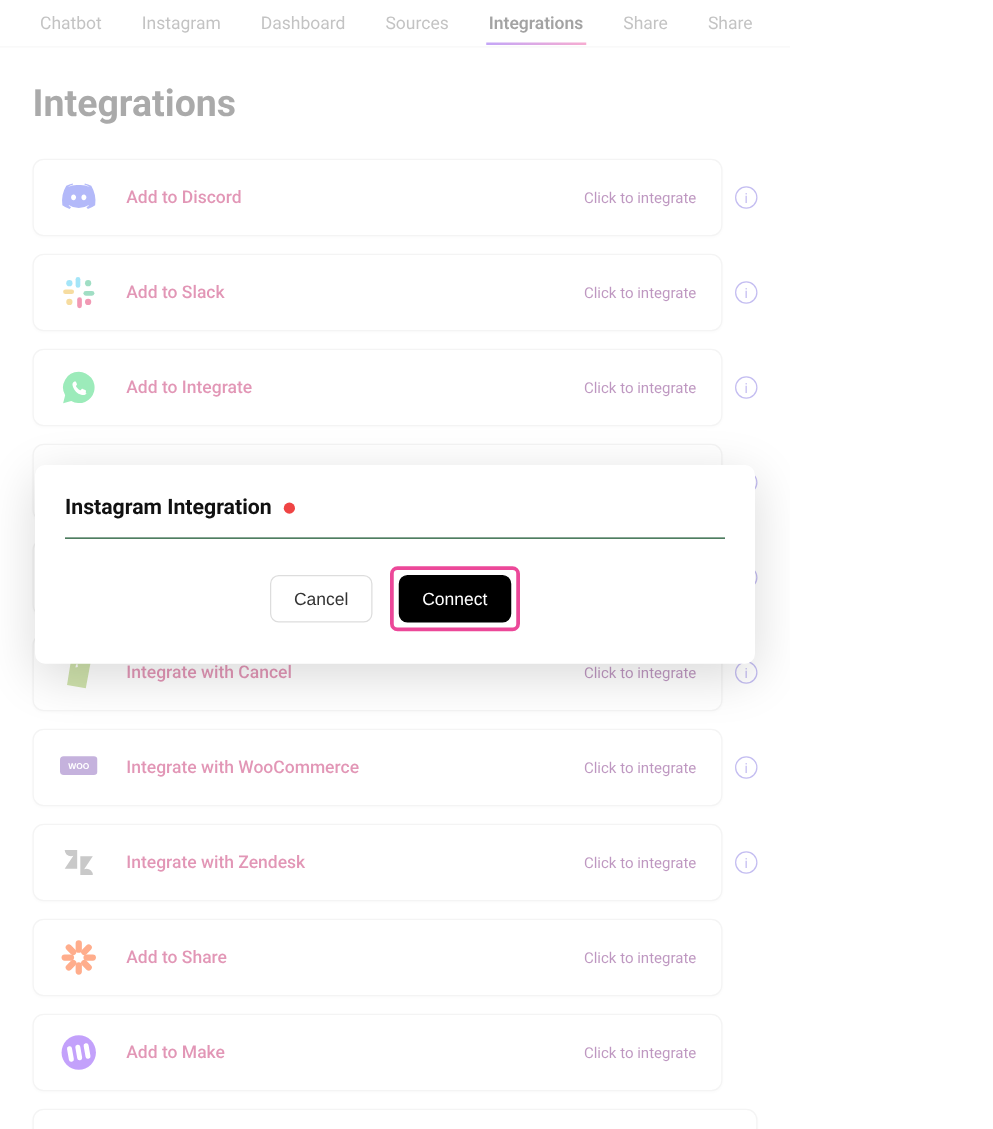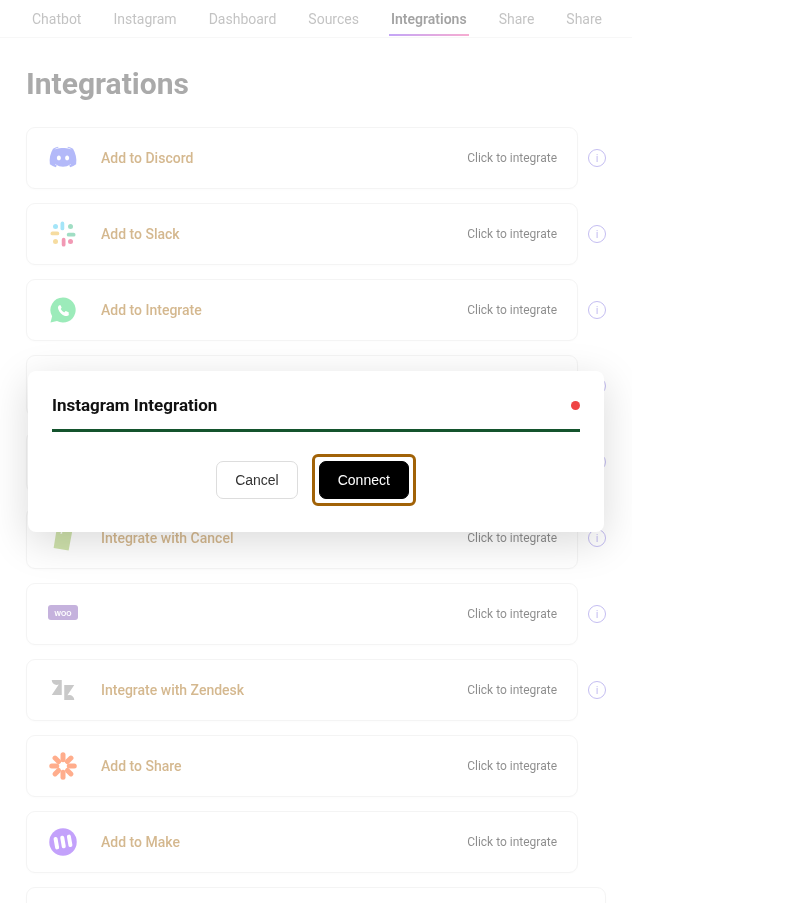--- a/index.html
+++ b/index.html
@@ -8,36 +8,36 @@
   .tabs { display: flex; gap: 28px; padding: 0 30px; height: 38px; align-items: center; border-bottom: 1px solid #eee; }
   .tab { font-size: 14px; color: #7a7a7a; cursor: pointer; padding: 8px 2px; }
   .tab.active { color: #333; font-weight: 600; position: relative; }
   .tab.active::after { content:""; position:absolute; left:0; right:0; bottom:-1px; height:2px; background: linear-gradient(90deg,#7c3aed,#ec4899); }
   .content { padding: 28px 26px; }
   h1.page-title { font-size: 30px; font-weight: 700; color: #444; margin-bottom: 26px; }
   .cards { display: flex; flex-direction: column; gap: 14px; }
   .row { display: flex; align-items: center; gap: 10px; }
   .card { flex: 1; display: flex; align-items: center; border: 1px solid #e6e6e6; border-radius: 9px; padding: 14px 20px; background: #fff; box-shadow: 0 1px 2px rgba(0,0,0,0.03); }
   .card .icon { width: 32px; height: 32px; display:flex; align-items:center; justify-content:center; flex: 0 0 32px; }
-  .card .label { margin-left: 22px; font-size: 14px; color: #a16207; font-weight: 500; }
+  .card .label { margin-left: 22px; font-size: 14px; color: #be185d; font-weight: 500; }
   .card .spacer { flex:1; }
-  .card .cta { font-size: 12px; color: #000000; }
+  .card .cta { font-size: 12px; color: #701a75; }
   .info { width: 18px; height: 18px; border: 1.3px solid #7c6de0; border-radius: 50%; display:flex; align-items:center; justify-content:center; font-size: 11px; color:#7c6de0; cursor:pointer; }
   .info-spacer { width: 18px; height: 18px; }
 
   
   .overlay { position:absolute; inset:0; background: rgba(255,255,255,0.55); display:flex; align-items:center; justify-content:center; }
   .modal { width: 576px; background:#fff; border-radius:8px; box-shadow: 0 10px 40px rgba(0,0,0,0.15); padding: 24px 24px 26px 24px; }
-  .modal-title-row { display:flex; align-items:center; gap:10px; padding-bottom: 14px; border-bottom:3px solid #14532d;justify-content:space-between; }
+  .modal-title-row { display:flex; align-items:center; gap:10px; padding-bottom: 14px; border-bottom:1px solid #14532d; }
   .modal-title { font-size: 17px; font-weight: 700; color:#111; }
   .status-dot { width: 9px; height: 9px; border-radius:50%; background:#ef4444; }
   .modal-actions { display:flex; justify-content:center; gap: 14px; margin-top: 22px; align-items:center; }
   .btn { font-size: 14px; padding: 10px 18px; border-radius: 7px; cursor:pointer; border:1px solid #ddd; background:#fff; color:#333; }
   .btn.primary { background:#000; color:#fff; border-color:#000; }
-  .highlight-box { border: 3px solid #a16207; border-radius: 6px; padding: 4px; display:inline-flex; }
+  .highlight-box { border: 3px solid #ec4899; border-radius: 6px; padding: 4px; display:inline-flex; }
 
   
   .ic-discord svg, .ic-slack svg, .ic-whatsapp svg, .ic-messenger svg,
   .ic-instagram svg, .ic-shopify svg, .ic-woo svg, .ic-zendesk svg,
   .ic-zapier svg, .ic-make svg, .ic-wordpress svg { width: 30px; height: 30px; }
 </style>
 </head>
 <body>
 <div class="page">
 
@@ -159,20 +159,21 @@
     </div>
 
     <div class="row">
       <div class="card">
         <span class="icon ic-woo">
           <svg viewBox="0 0 40 24">
                 <rect width="40" height="20" rx="4" fill="#7f54b3"></rect>
                 <text x="20" y="14" text-anchor="middle" font-size="9" font-weight="700" fill="#fff" font-family="Arial">WOO</text>
               </svg>
         </span>
+        <span class="label">Integrate with WooCommerce</span>
         <span class="spacer"></span>
         <span class="cta">Click to integrate</span>
       </div>
       <span class="info">i</span>
     </div>
 
     <div class="row">
       <div class="card">
         <span class="icon ic-zendesk">
           <svg viewBox="0 0 24 24" fill="#888">

